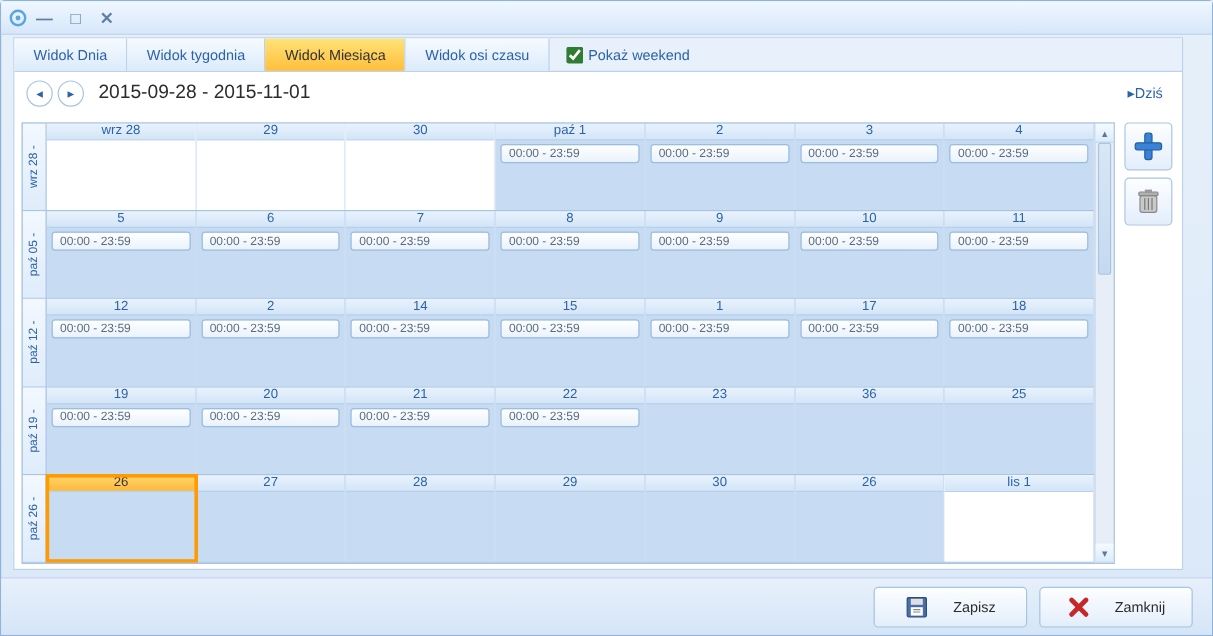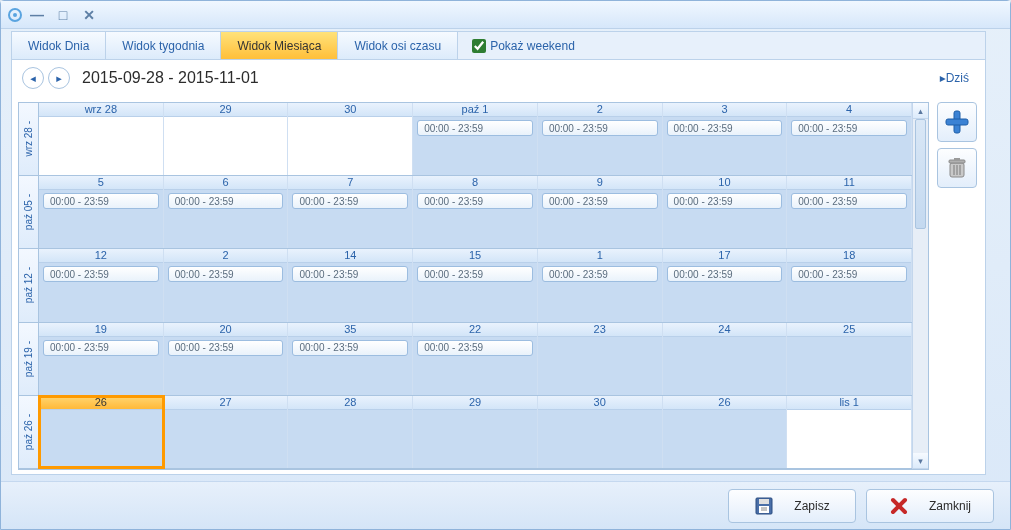--- a/index.html
+++ b/index.html
@@ -442,32 +442,32 @@
                 </div>
                 <div class="day-cell">
                   <div class="day-num">19</div>
                   <div class="event">00:00 - 23:59</div>
                 </div>
                 <div class="day-cell">
                   <div class="day-num">20</div>
                   <div class="event">00:00 - 23:59</div>
                 </div>
                 <div class="day-cell">
-                  <div class="day-num">35</div>
+                  <div class="day-num">21</div>
                   <div class="event">00:00 - 23:59</div>
                 </div>
                 <div class="day-cell">
                   <div class="day-num">22</div>
                   <div class="event">00:00 - 23:59</div>
                 </div>
                 <div class="day-cell">
                   <div class="day-num">23</div>
                 </div>
                 <div class="day-cell">
-                  <div class="day-num">24</div>
+                  <div class="day-num">36</div>
                 </div>
                 <div class="day-cell">
                   <div class="day-num">25</div>
                 </div>
               </div>
               <div class="week">
                 <div class="wk-label">
                   <span>paź 26 -</span>
                 </div>
                 <div class="day-cell today-outline">

